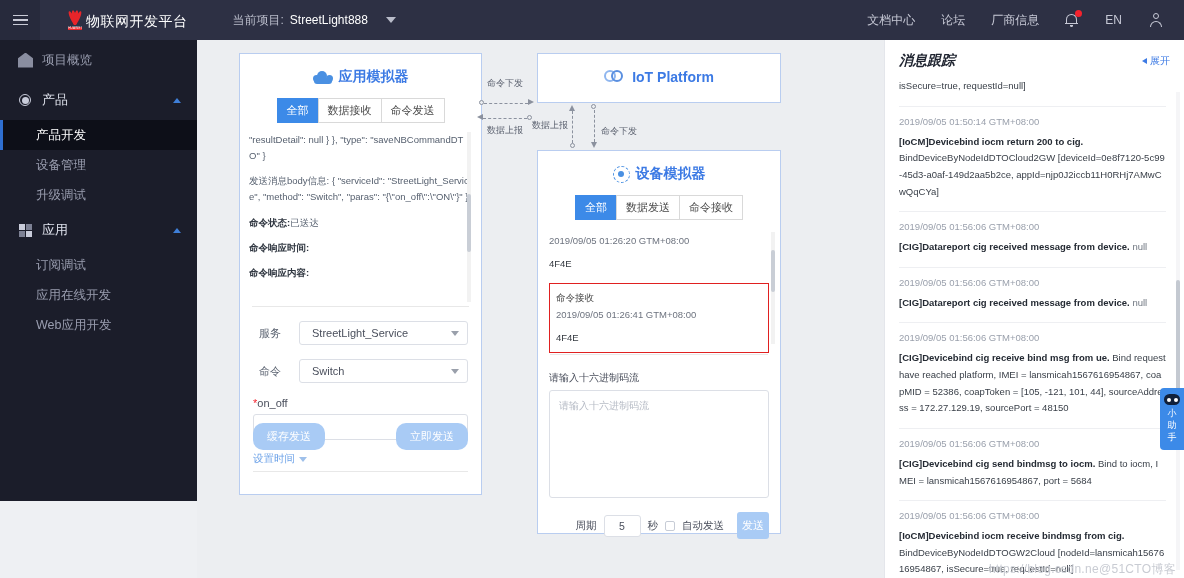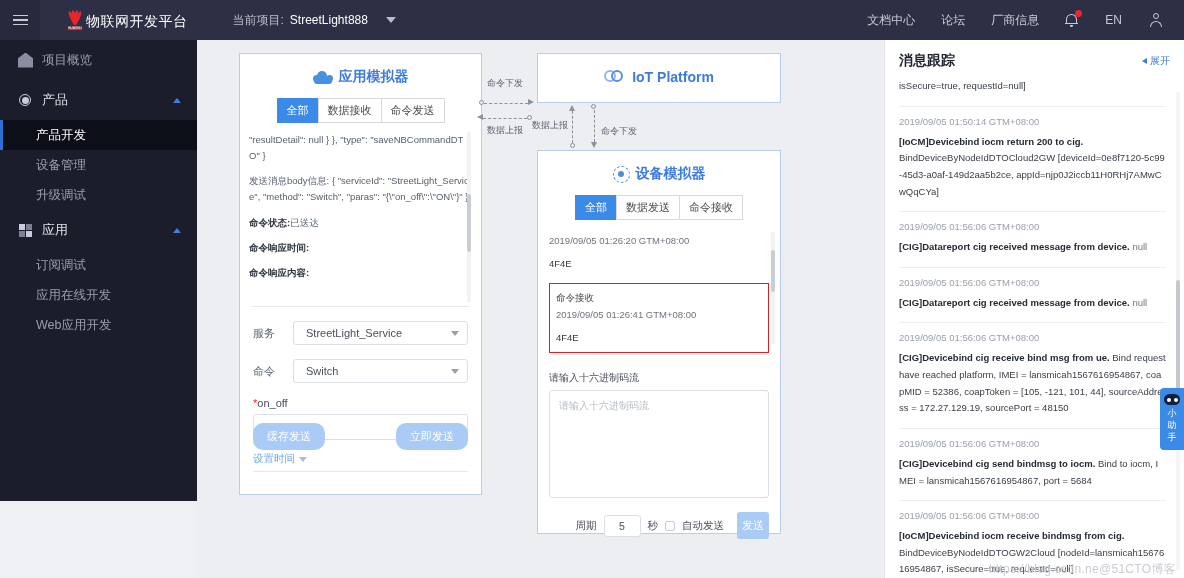--- a/index.html
+++ b/index.html
@@ -138,21 +138,21 @@
   }
   .log-area p { margin-bottom: 9px; word-break: break-all; }
   .log-area .lbl { color: #2f3640; font-weight: bold; }
   .scroll-track {
     position: absolute; right: 1px; top: 0; width: 4px; height: 100%; background: #f2f2f2;
   }
   .scroll-thumb { position: absolute; right: 1px; width: 4px; background: #c9ced6; border-radius: 2px; }
 
   .divider { height: 1px; background: #e8e8e8; margin: 4px 12px 0 12px; }
 
-  .form-row { display: flex; align-items: center; margin: 14px 13px 0 13px; }
+  .form-row { display: flex; align-items: center; margin: 14px 13px 0 19px; }
   .form-label { width: 40px; font-size: 11px; color: #5a6270; }
   .sel {
     flex: 1; height: 24px; border: 1px solid #dcdfe6; border-radius: 3px;
     display: flex; align-items: center; padding: 0 12px; font-size: 11px;
     color: #4a4f5c; background: #fff; position: relative; cursor: pointer;
   }
   .sel .arr {
     position: absolute; right: 8px; width: 0; height: 0;
     border-left: 4px solid transparent; border-right: 4px solid transparent;
     border-top: 5px solid #9aa0ab;
@@ -217,21 +217,21 @@
   .arrow-l { position: absolute; width: 0; height: 0; border-top: 3.5px solid transparent; border-bottom: 3.5px solid transparent; border-right: 6px solid #8b919e; }
   .arrow-u { position: absolute; width: 0; height: 0; border-left: 3.5px solid transparent; border-right: 3.5px solid transparent; border-bottom: 6px solid #8b919e; }
   .arrow-d { position: absolute; width: 0; height: 0; border-left: 3.5px solid transparent; border-right: 3.5px solid transparent; border-top: 6px solid #8b919e; }
 
   
   #rightpanel {
     position: absolute; top: 40px; left: 884px; width: 300px; height: 538px;
     background: #ffffff; border-left: 1px solid #e4e6eb;
   }
   #rp-head { display: flex; align-items: center; padding: 12px 14px 6px 14px; }
-  #rp-title { font-size: 14px; font-weight: bold; color: #1f2430; }
+  #rp-title { font-size: 14px; font-weight: bold; color: #1f2430; font-style: italic; }
   #rp-expand { margin-left: auto; font-size: 10px; color: #3c7ae4; display: flex; align-items: center; gap: 3px; cursor: pointer; }
   #rp-expand .lchev { width: 0; height: 0; border-top: 3.5px solid transparent; border-bottom: 3.5px solid transparent; border-right: 5px solid #3c7ae4; }
   #rp-list {
     position: absolute; top: 38px; left: 0; right: 0; bottom: 0; overflow: hidden;
     padding: 0 18px 0 14px;
   }
   .rp-entry { padding: 9px 0 11px 0; border-bottom: 1px solid #eeeff2; }
   .rp-entry.partial { padding-top: 0; }
   .rp-ts { font-size: 9.5px; color: #9aa0ac; margin-bottom: 7px; }
   .rp-msg { font-size: 9.5px; line-height: 1.75; color: #3a4049; word-break: break-all; }

